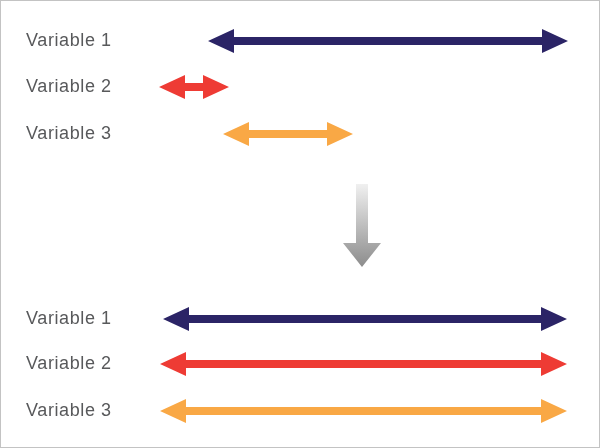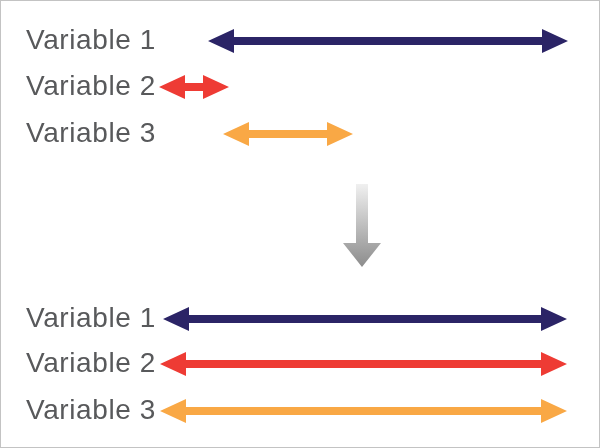--- a/index.html
+++ b/index.html
@@ -22,21 +22,21 @@
     left: 0;
     top: 0;
     width: 600px;
     height: 448px;
     display: block;
   }
   .var-label {
     position: absolute;
     left: 25px;
     transform: translateY(-52%);
-    font-size: 28px;
+    font-size: 18px;
     font-weight: 400;
     letter-spacing: 0.6px;
     color: #58595b;
     white-space: nowrap;
   }
 </style>
 </head>
 <body>
 
 <div class="canvas">

